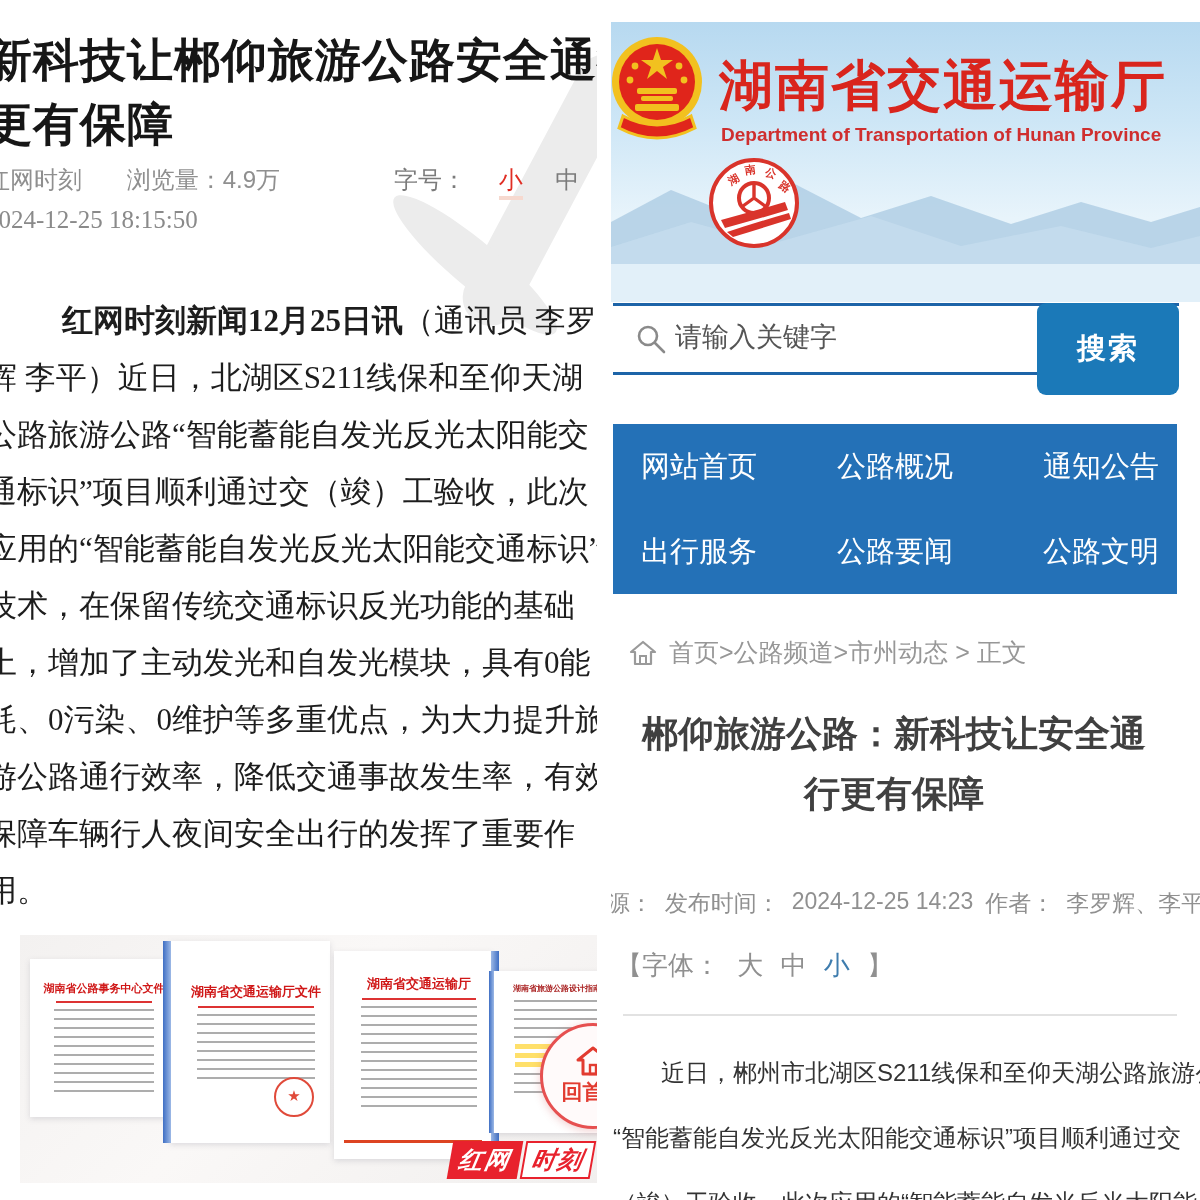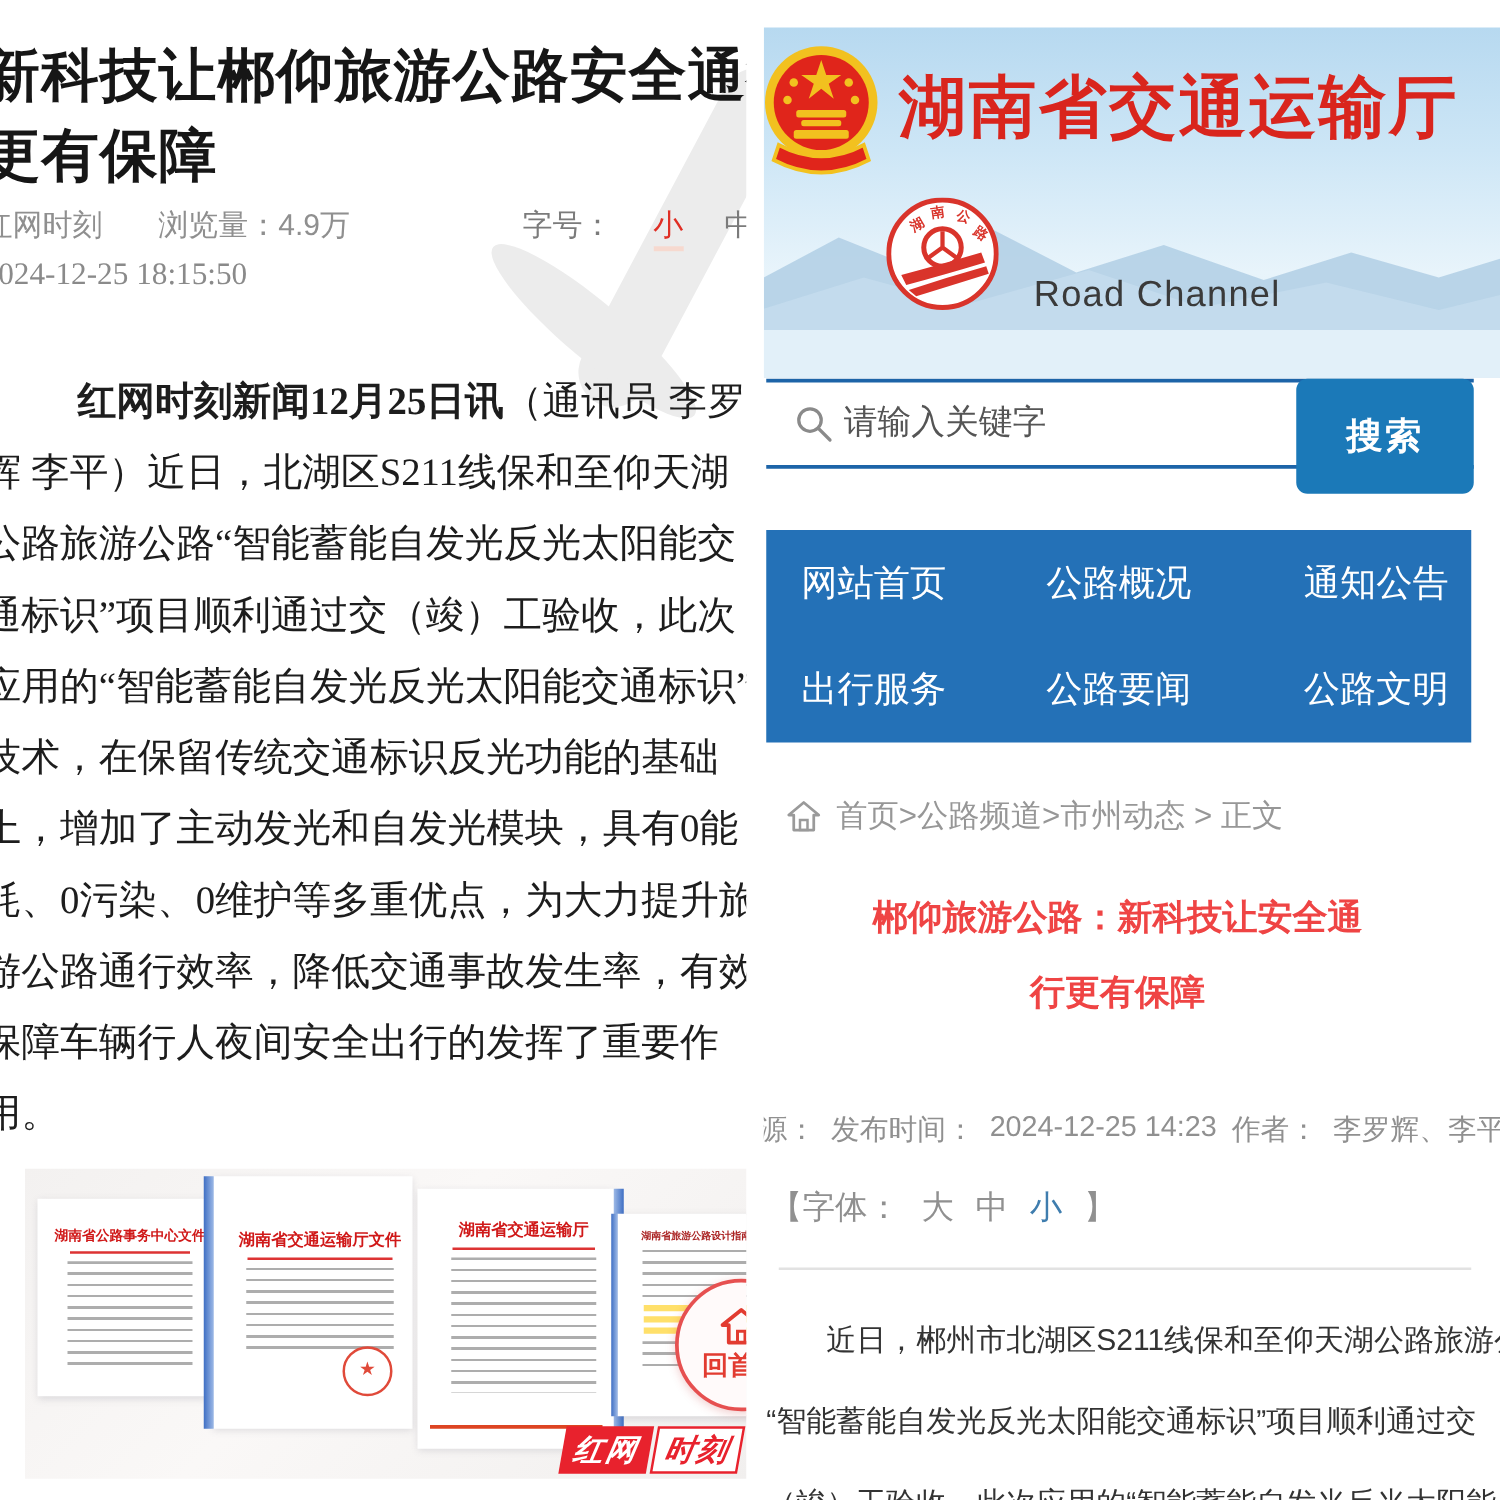--- a/index.html
+++ b/index.html
@@ -13,21 +13,21 @@
   .wm{position:absolute;background:#ececec;border-radius:60px;z-index:0;}
   .wm1{width:56px;height:300px;left:520px;top:40px;transform:rotate(28deg);}
   .wm2{width:46px;height:210px;left:452px;top:160px;transform:rotate(-50deg);border-radius:50%;}
   .lshift{position:absolute;left:-14px;top:0;width:820px;z-index:1;}
   .ltitle{font-weight:bold;color:#161616;font-size:46px;line-height:64px;letter-spacing:1px;
           margin:0;padding:0;white-space:nowrap;}
   .ltitle .tl{display:block;}
   .ltitle-wrap{position:absolute;left:0;top:28px;}
   .lmeta{position:absolute;left:0;top:164px;width:820px;font-size:24px;color:#8f8f8f;white-space:nowrap;}
   .lmeta .sp{margin-right:38px;}
-  .lfontsel{position:absolute;left:408px;top:0;color:#7b7b7b;margin-left:24px;}
+  .lfontsel{position:absolute;left:408px;top:0;color:#7b7b7b;}
   .lfontsel span{margin-right:26px;}
   .fs-small{color:#e02e24;border-bottom:4px solid #f6d9cf;padding-bottom:3px;}
   .ldate{position:absolute;left:0;top:206px;font-family:"Liberation Serif","DejaVu Serif",serif;
          font-size:25px;color:#8a8a8a;white-space:nowrap;}
   .lbody{position:absolute;left:0;top:292px;font-family:"Liberation Serif","DejaVu Serif",serif;
          font-size:31px;color:#1d1d1d;}
   .bline{height:57px;line-height:57px;white-space:nowrap;}
   .bline.indent{padding-left:76px;}
   .bline b{font-weight:bold;}
 
@@ -80,21 +80,21 @@
                 font-size:27px;color:#444;font-family:inherit;}
   .search input::placeholder{color:#555;opacity:1;}
   .searchbtn{position:absolute;right:0px;top:-3px;width:142px;height:92px;background:#1b79b8;border:none;
              border-radius:9px;color:#fff;font-size:29px;font-weight:bold;font-family:inherit;letter-spacing:2px;}
   .rnav{position:absolute;left:2px;top:424px;width:564px;height:170px;background:#2471b7;
         display:grid;grid-template-columns:196px 206px 1fr;grid-template-rows:1fr 1fr;align-items:center;}
   .rnav span{color:#fff;font-size:29px;padding-left:28px;white-space:nowrap;}
   .crumb{position:absolute;left:18px;top:636px;display:flex;align-items:center;color:#979797;font-size:25px;}
   .crumb svg{margin-right:12px;}
   .rtitle{position:absolute;left:0;top:704px;width:566px;text-align:center;margin:0;
-          font-size:28px;font-weight:bold;color:#ef4444;line-height:60px;}
+          font-size:36px;font-weight:bold;color:#404040;line-height:60px;}
   .rmeta{position:absolute;left:0;top:888px;width:566px;display:flex;justify-content:center;
          font-size:23px;color:#909090;white-space:nowrap;}
   .rmeta span{margin:0 6px;}
   .rfontrow{position:absolute;left:0;top:948px;width:566px;font-size:26px;color:#909090;}
   .rfontrow span{margin:0 5px;}
   .rf-small{color:#3f7dae;}
   .rdivider{position:absolute;left:12px;top:1014px;width:554px;height:2px;background:#e2e2e2;}
   .rbody{position:absolute;left:2px;top:1040px;width:600px;font-size:24px;color:#333;}
   .rbody .rline{height:65px;line-height:65px;white-space:nowrap;}
   .rbody .rline.ind{padding-left:48px;}
@@ -204,36 +204,36 @@
           <circle cx="68" cy="36" r="3.4" fill="#f2c11f"></circle>
         <circle cx="19" cy="50" r="3.4" fill="#f2c11f"></circle>
           <circle cx="73" cy="50" r="3.4" fill="#f2c11f"></circle>
         <rect x="26" y="58" width="40" height="6" rx="2" fill="#f2c11f"></rect>
         <rect x="30" y="66" width="32" height="5" rx="2" fill="#f2c11f"></rect>
         <rect x="24" y="74" width="44" height="7" rx="2" fill="#f2c11f"></rect>
         <path d="M12 86 Q46 104 80 86 L84 98 Q46 118 8 98 Z" fill="#e0251b" stroke="#f2c11f" stroke-width="3"></path>
       </svg>
 
       <div class="org-cn">湖南省交通运输厅</div>
+      <div class="org-en">Department of Transportation of Hunan Province</div>
 
       <div class="sealwrap">
         <svg width="90" height="90" viewBox="0 0 90 90">
           <circle cx="45" cy="45" r="43" fill="#fff" stroke="#d9342b" stroke-width="4"></circle>
           <circle cx="45" cy="40" r="15" fill="none" stroke="#d9342b" stroke-width="4"></circle>
           <path d="M45 40 L45 27 M45 40 L34 48 M45 40 L56 48" stroke="#d9342b" stroke-width="3.4" fill="none"></path>
           <path d="M12 62 Q42 54 76 44 L79 52 Q46 62 16 70 Z" fill="#d9342b"></path>
           <path d="M18 74 Q48 64 80 55 L82 61 Q50 71 24 79 Z" fill="#d9342b"></path>
           <text x="20" y="27" font-size="11" fill="#d9342b" transform="rotate(-30 22 24)" font-weight="bold">湖</text>
           <text x="36" y="16" font-size="11" fill="#d9342b" transform="rotate(-8 38 14)" font-weight="bold">南</text>
           <text x="56" y="18" font-size="11" fill="#d9342b" transform="rotate(14 58 16)" font-weight="bold">公</text>
           <text x="70" y="30" font-size="11" fill="#d9342b" transform="rotate(36 72 28)" font-weight="bold">路</text>
         </svg>
       </div>
 
-      <div class="chan-en">Road Channel</div>
     </div>
 
     <div class="search">
       <svg class="mag" width="32" height="32" viewBox="0 0 32 32">
         <circle cx="13" cy="13" r="9" fill="none" stroke="#8a8a8a" stroke-width="2.6"></circle>
         <line x1="20" y1="20" x2="29" y2="29" stroke="#8a8a8a" stroke-width="2.6" stroke-linecap="round"></line>
       </svg>
       <input type="text" placeholder="请输入关键字" style="">
       <button class="searchbtn">搜索</button>
     </div>

